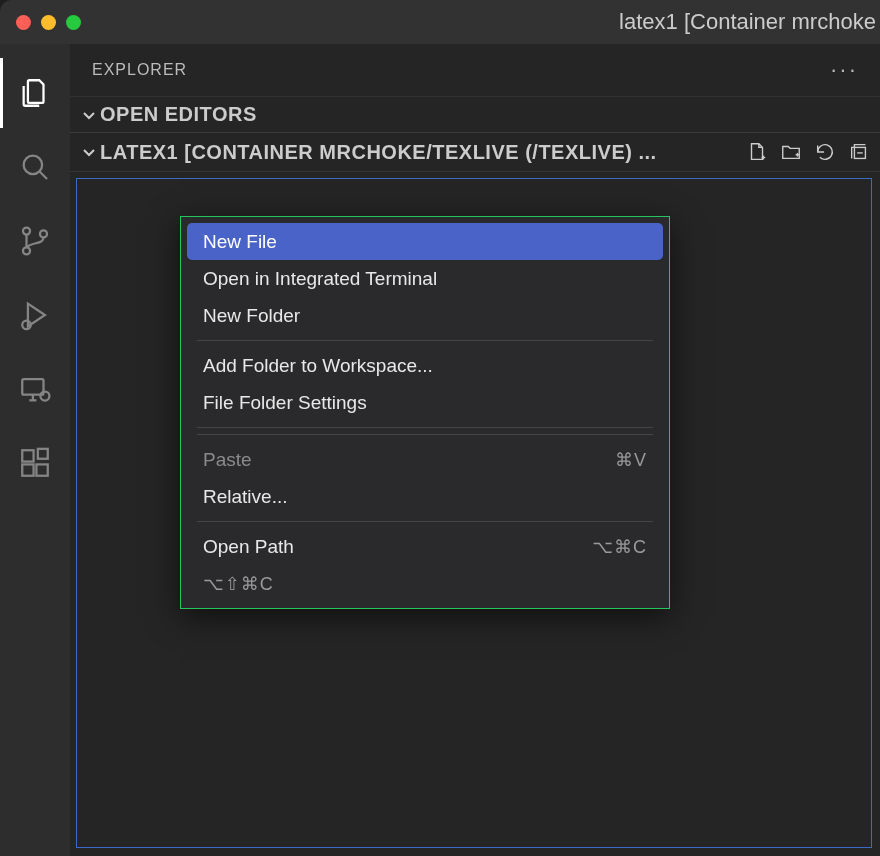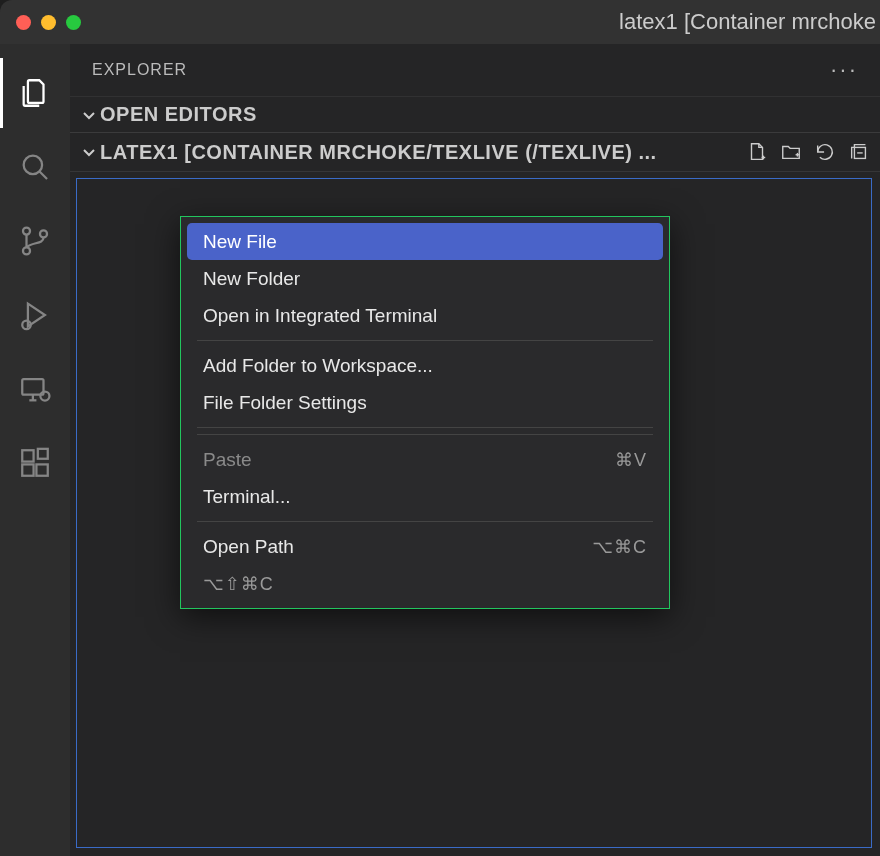--- a/index.html
+++ b/index.html
@@ -250,40 +250,40 @@
       <div class="explorer-drop"></div>
     </div>
   </div>
 </div>
 
 <div class="context-menu">
   <div class="menu-item highlight">
     <span>New File</span>
   </div>
   <div class="menu-item">
+    <span>Open in Integrated Terminal</span>
+  </div>
+  <div class="menu-item">
     <span>New Folder</span>
-  </div>
-  <div class="menu-item">
-    <span>Open in Integrated Terminal</span>
   </div>
   <div class="menu-sep"></div>
   <div class="menu-item">
     <span>Add Folder to Workspace...</span>
   </div>
   <div class="menu-item">
     <span>File Folder Settings</span>
   </div>
   <div class="menu-sep"></div>
   <div class="menu-sep"></div>
   <div class="menu-item disabled">
     <span>Paste</span>
     <span class="shortcut">⌘V</span>
   </div>
   <div class="menu-item">
-    <span>Terminal...</span>
+    <span>Relative...</span>
   </div>
   <div class="menu-sep"></div>
   <div class="menu-item">
     <span>Open Path</span>
     <span class="shortcut">⌥⌘C</span>
   </div>
   <div class="menu-item">
     <span class="shortcut">⌥⇧⌘C</span>
   </div>
 </div>

